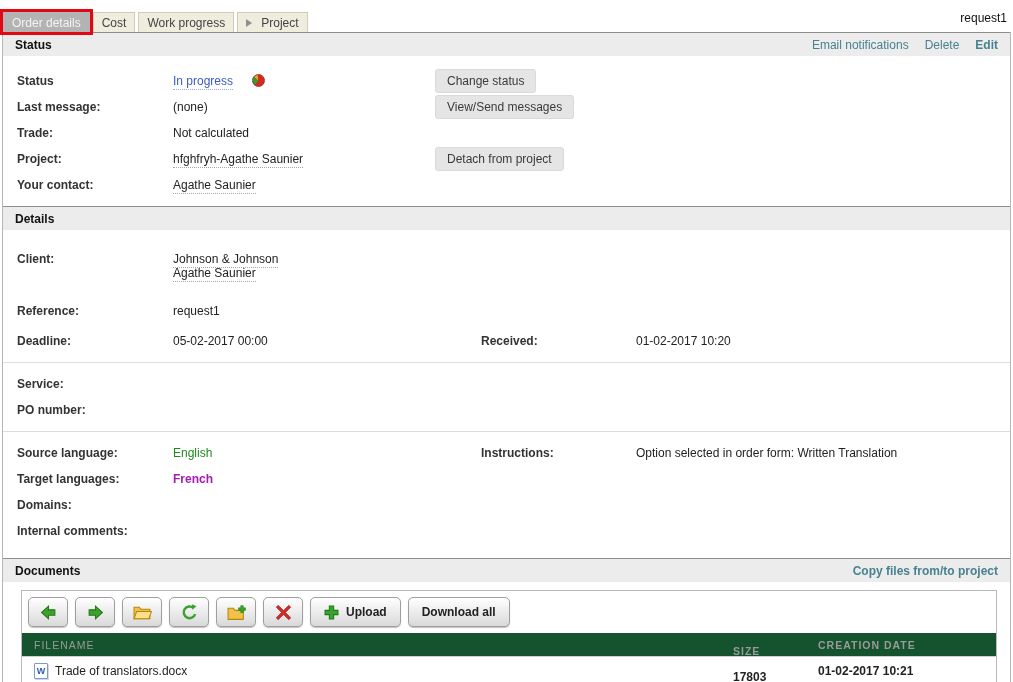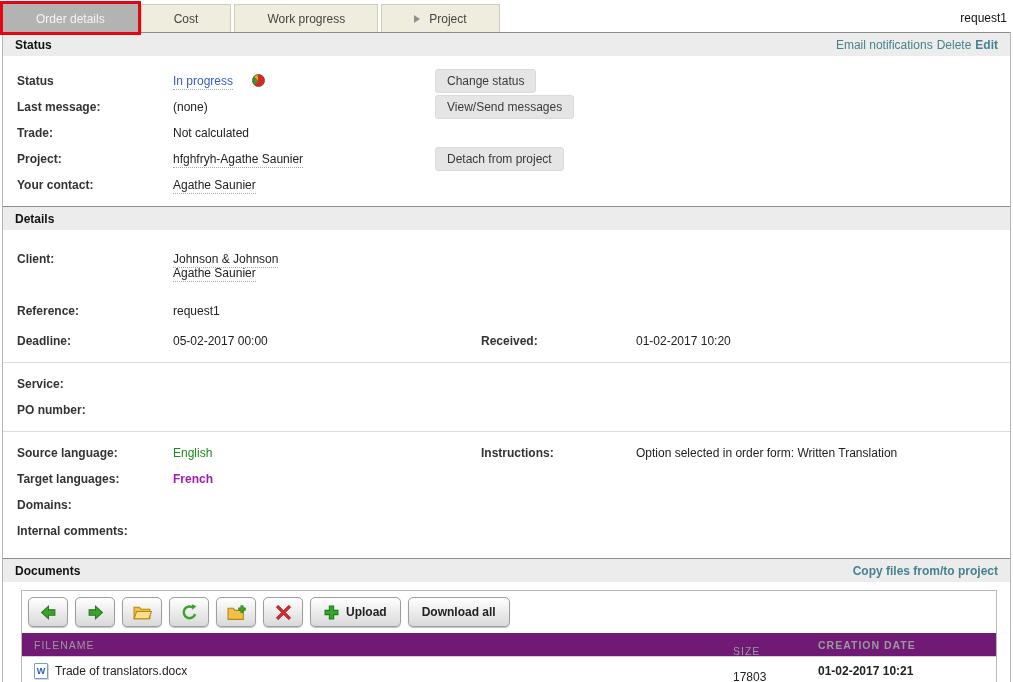--- a/index.html
+++ b/index.html
@@ -1,34 +1,34 @@
 <!DOCTYPE html>
 <html><head>
 <meta charset="utf-8">
 <style>
   * { box-sizing: border-box; margin: 0; padding: 0; }
   html,body { width:1013px; height:682px; background:#fff; overflow:hidden;
     font-family:"Liberation Sans", sans-serif; font-size:12px; color:#222; }
 
   
   .tabbar { position:relative; display:flex; align-items:flex-end; height:32px; padding-left:3px; background:#fff; }
-  .tab { height:28px; line-height:26px; padding:0 32px; background:#eeedde; border:1px solid #cfcdba;
+  .tab { height:20px; line-height:26px; padding:0 8px; background:#eeedde; border:1px solid #cfcdba;
          border-bottom:none; margin-right:3px; color:#444; cursor:default; display:flex; align-items:center; }
   .tab.active { background:#b3b3b3; border-color:#b3b3b3; color:#f4f4f4; outline:3px solid #e30613; outline-offset:0; }
   .tri { width:0; height:0; border-left:6px solid #8f8f8f; border-top:4px solid transparent;
          border-bottom:4px solid transparent; display:inline-block; margin-right:9px; }
   .page-ref { position:absolute; right:6px; top:11px; color:#111; }
 
   
   .content { margin:0 2px; border-left:1px solid #b6b6b6; border-right:1px solid #b6b6b6; height:650px; background:#fff; }
 
   .section-bar { display:flex; justify-content:space-between; align-items:center; background:#ececec;
                  border-top:1px solid #8d8d8d; height:24px; padding:0 12px; }
   .section-title { font-weight:bold; color:#111; }
-  .section-links { display:flex; gap:4px; }
+  .section-links { display:flex; gap:16px; }
   .tlink { color:#47828f; text-decoration:none; cursor:pointer; }
   .tlink.bold { font-weight:bold; }
 
   
   .status-body { padding:12px 0 8px 0; }
   .frow { display:grid; grid-template-columns:156px 262px 1fr; align-items:center; min-height:26px; padding-left:14px; }
   .flabel { font-weight:bold; color:#333; }
   .dotted { border-bottom:1px dotted #a8a8a8; padding-bottom:1px;text-align:right; }
   .bluelink { color:#3a5bc7; cursor:pointer; border-bottom:1px dotted #9fb0d8; padding-bottom:1px; }
   .pie { width:13px; height:13px; border-radius:50%; display:inline-block; vertical-align:-2px; margin-left:16px;
@@ -50,24 +50,24 @@
   
   .docs-panel { margin:8px 13px 0 18px; border:1px solid #b9b9b9; height:122px; background:#fff; }
   .doc-toolbar { display:flex; align-items:center; gap:7px; padding:6px 6px; }
   .ibtn { width:40px; height:30px; border:1px solid #9e9e9e; border-radius:5px;
           background:linear-gradient(#ffffff,#d9d9d9); display:flex; align-items:center; justify-content:center;
           box-shadow:0 1px 1px rgba(0,0,0,.25); cursor:pointer; }
   .tbtn { height:30px; border:1px solid #9e9e9e; border-radius:5px; background:linear-gradient(#ffffff,#d9d9d9);
           display:flex; align-items:center; gap:7px; padding:0 13px; font-weight:bold; color:#222;
           box-shadow:0 1px 1px rgba(0,0,0,.25); cursor:pointer; }
   .dhead { display:flex; align-items:center; height:24px; border-bottom:1px solid #cfcfcf;
-           color:#9a9a9a; font-size:10.5px; letter-spacing:1px; padding:0 28px 0 12px; background:#701a75; }
+           color:#9a9a9a; font-size:10.5px; letter-spacing:1px; padding:0 28px 0 12px; background:#14532d; }
   .dfile-row { display:flex; align-items:center; height:27px; padding:0 28px 0 12px; }
   .col-file { flex:1; display:flex; align-items:center; gap:7px; }
-  .col-size { width:85px; font-weight:normal;margin-top:12px; }
+  .col-size { width:85px; font-weight:bold;margin-top:12px; }
   .col-date { width:150px; font-weight:bold; }
   .word-icon { width:14px; height:16px; background:#fff; border:1px solid #7a9cc8; border-radius:1px;
                display:inline-flex; align-items:center; justify-content:center; color:#2a5db0;
                font-weight:bold; font-size:9px; box-shadow:1px 1px 0 #cdd9ea; }
   .word-icon::after { content:"W"; }
   svg { display:block; }
 </style>
 </head>
 <body>
 

